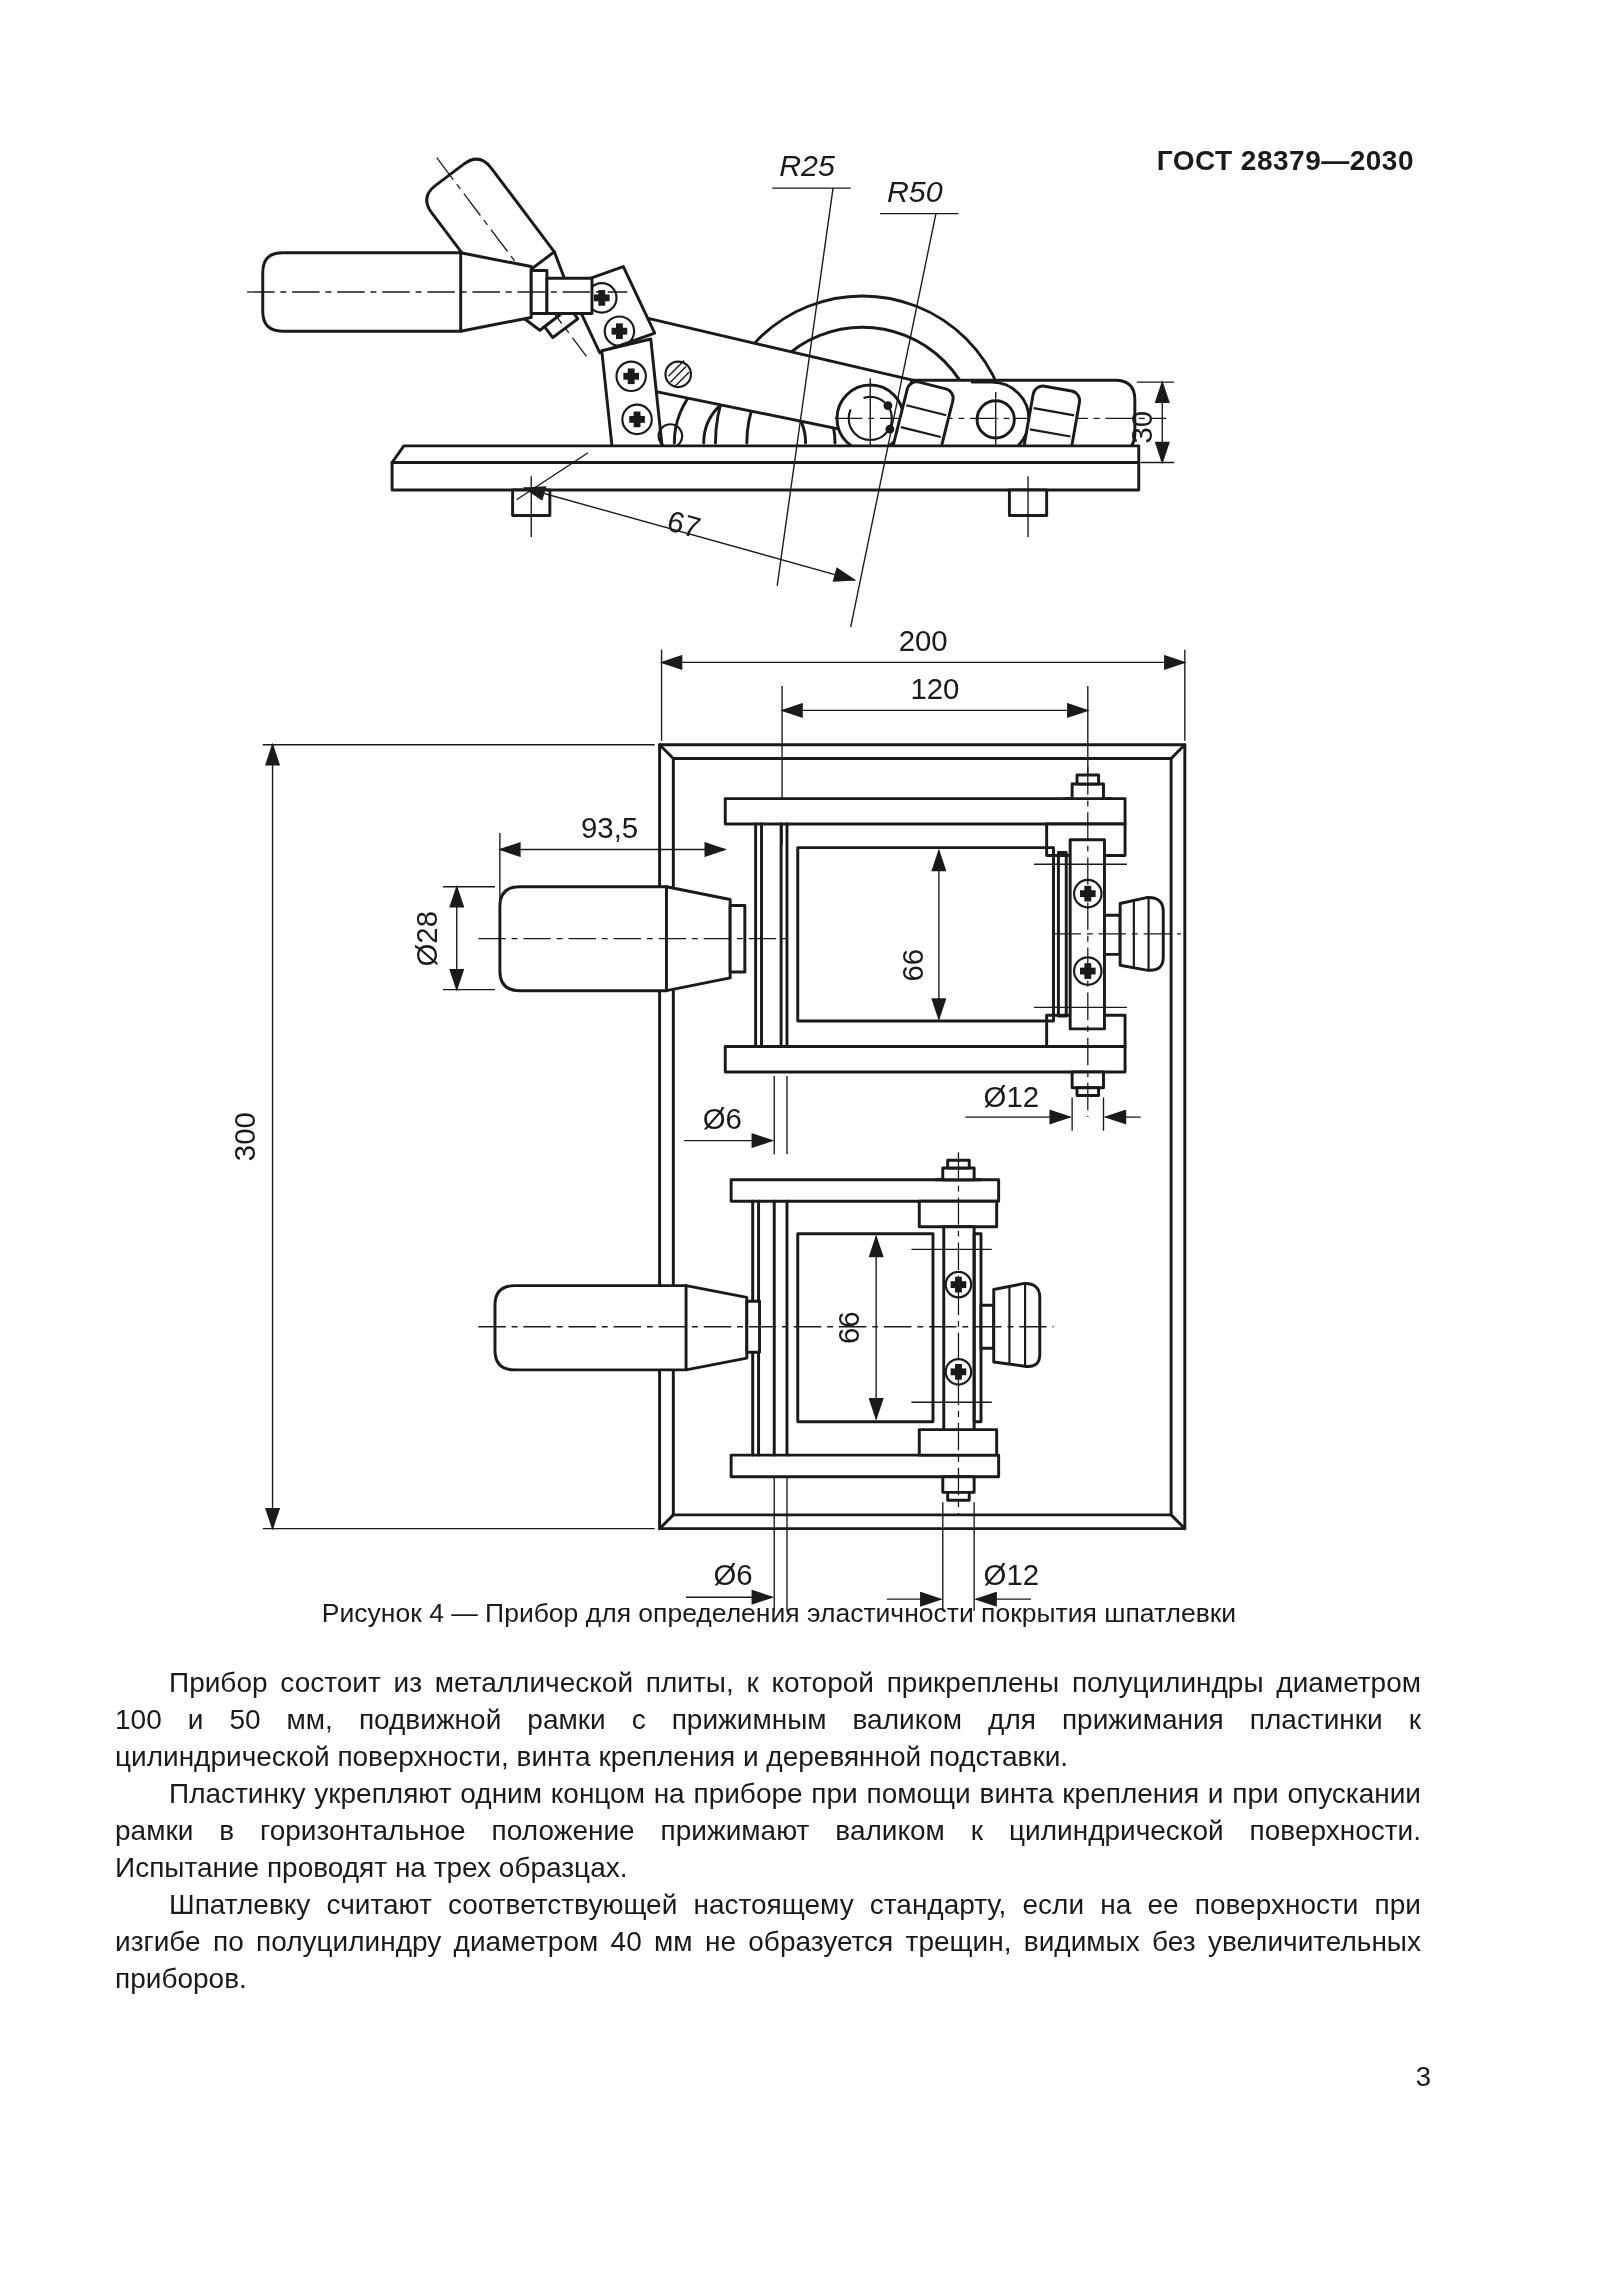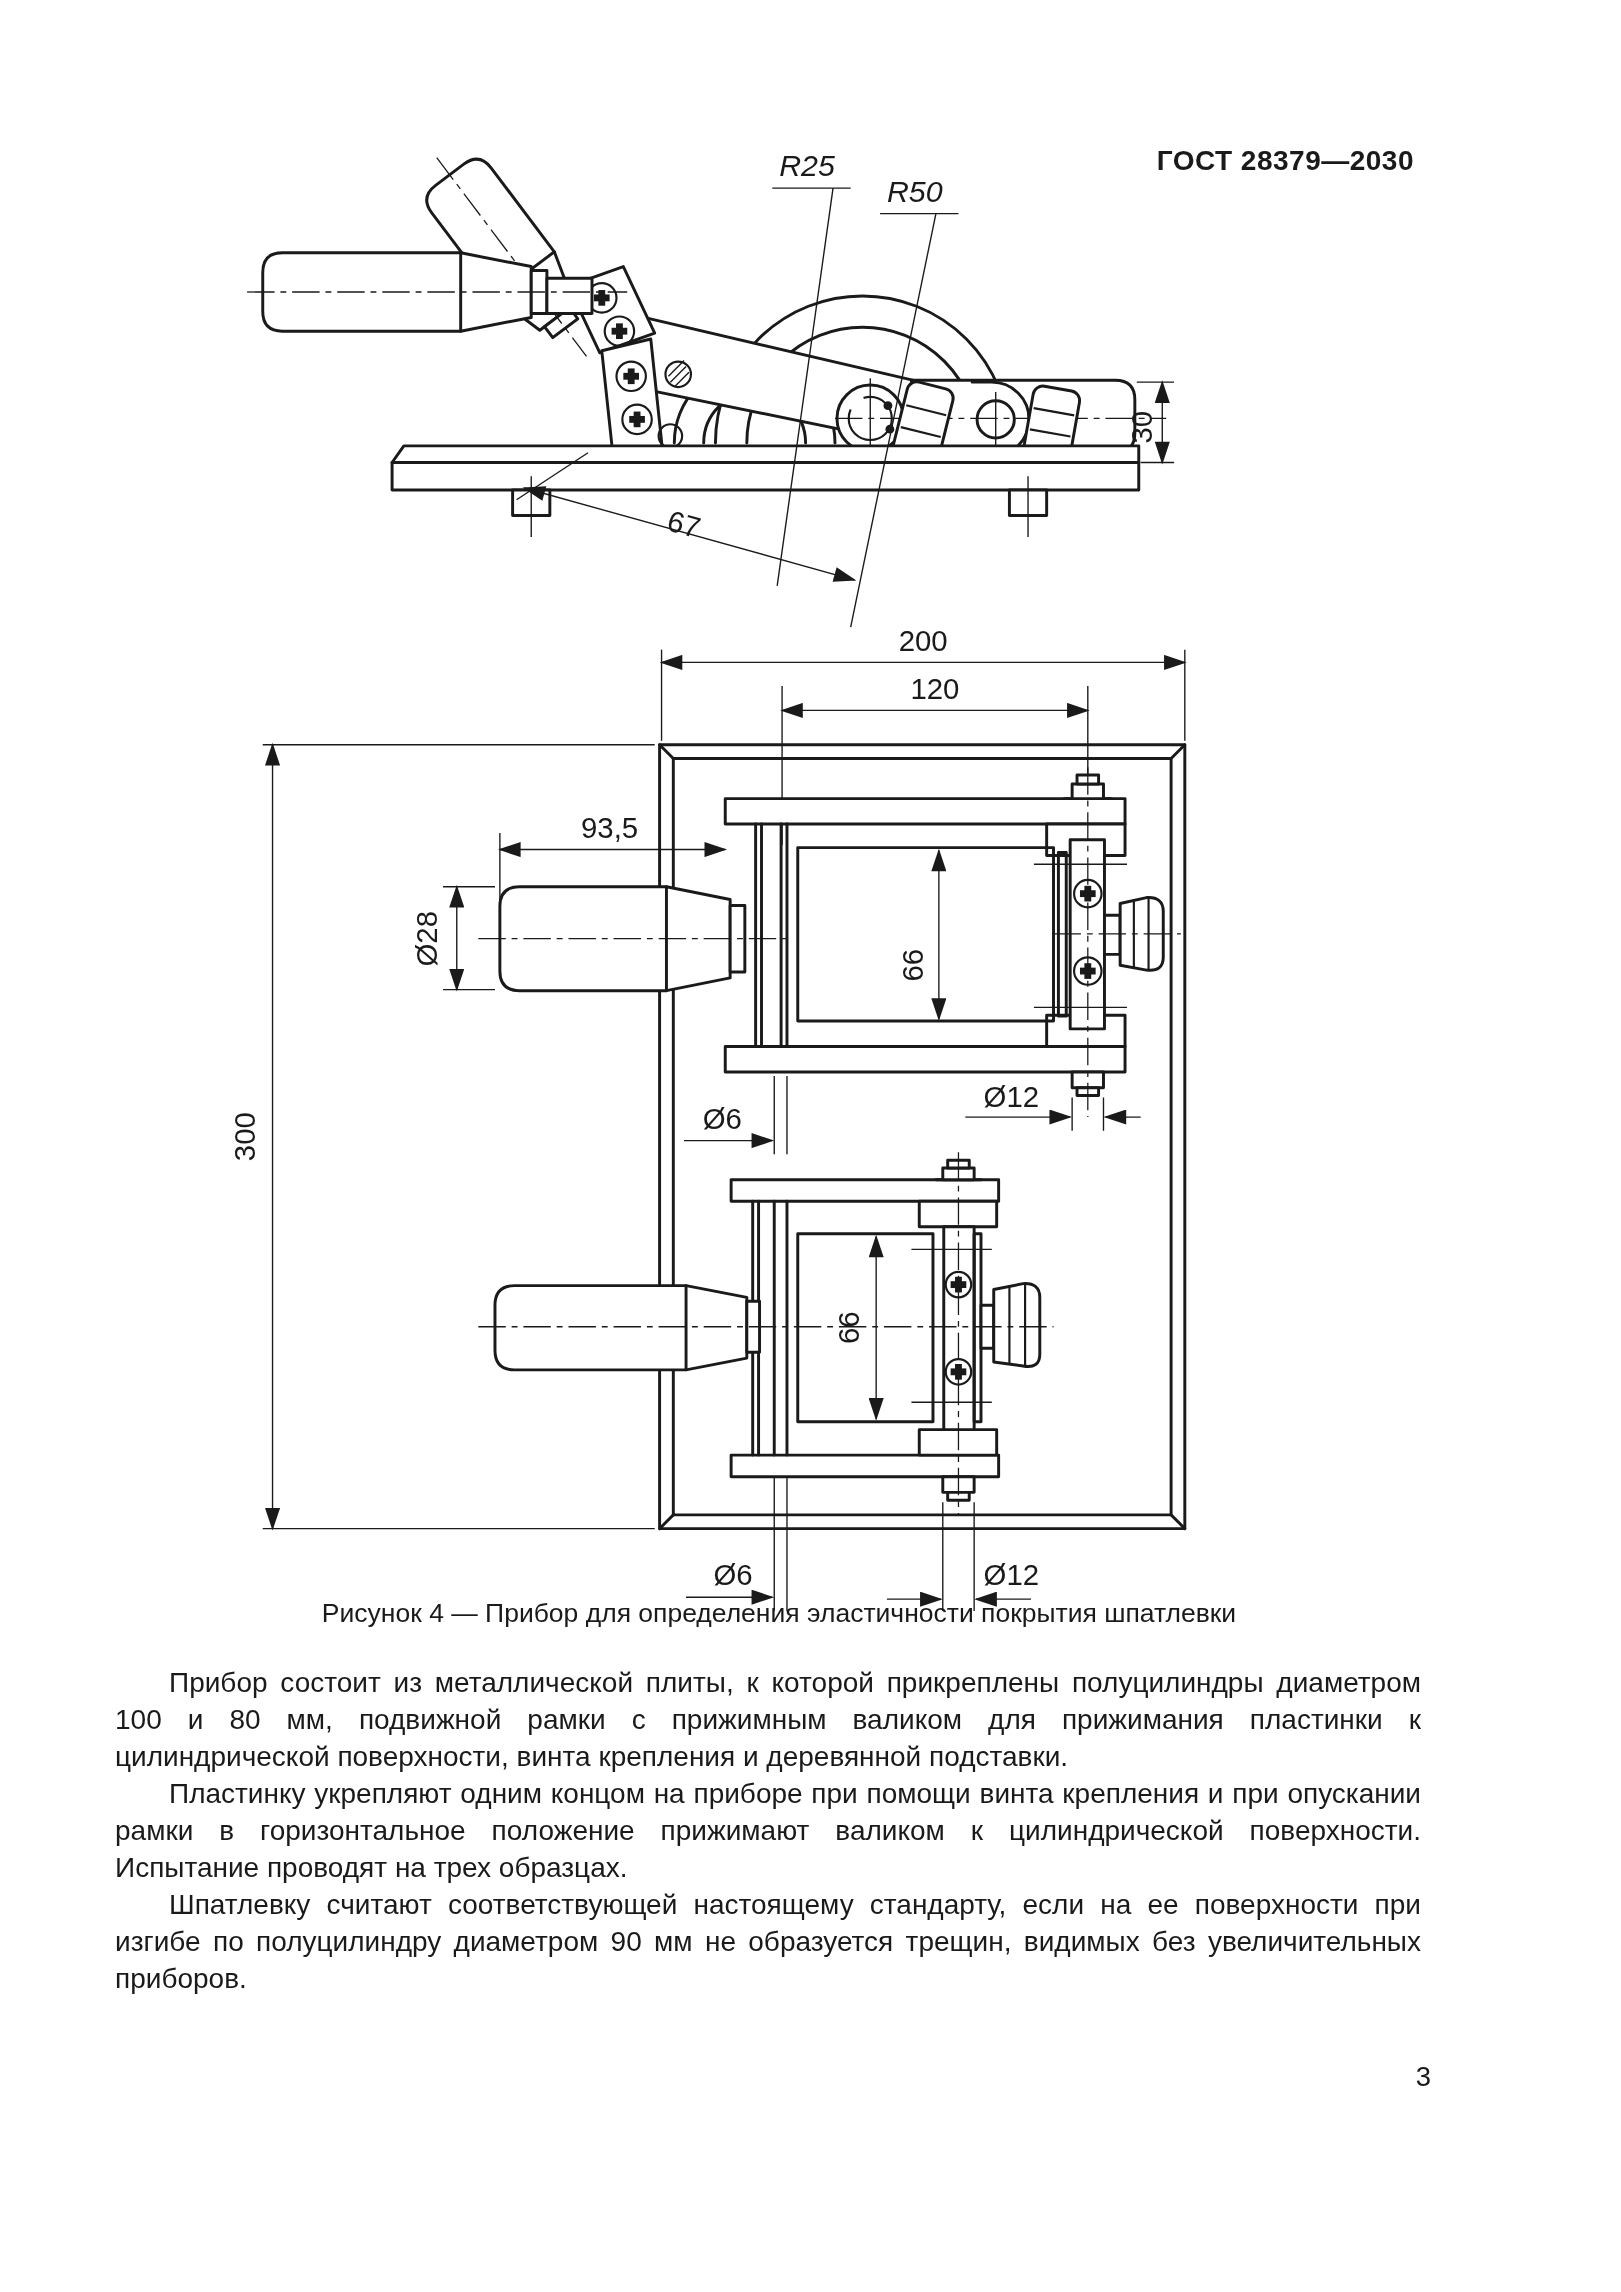--- a/index.html
+++ b/index.html
@@ -304,21 +304,21 @@
       <line class="tn" x1="994" y1="1533" x2="994" y2="1644"></line>
       <line class="tn" x1="905" y1="1632" x2="960" y2="1632" marker-end="url(#arr)"></line>
       <line class="tn" x1="996" y1="1632" x2="1052" y2="1632" marker-start="url(#arr)"></line>
       <text class="dim" x="1032" y="1618" text-anchor="middle">Ø12</text>
     </g>
   </svg>
 
   <div class="figure-caption">Рисунок 4 — Прибор для определения эластичности покрытия шпатлевки</div>
 
   <div class="body-text">
-    <p>Прибор состоит из металлической плиты, к которой прикреплены полуцилиндры диаметром 100 и 80 мм, подвижной рамки с прижимным валиком для прижимания пластинки к цилиндрической поверхности, винта крепления и деревянной подставки.</p>
+    <p>Прибор состоит из металлической плиты, к которой прикреплены полуцилиндры диаметром 100 и 50 мм, подвижной рамки с прижимным валиком для прижимания пластинки к цилиндрической поверхности, винта крепления и деревянной подставки.</p>
     <p>Пластинку укрепляют одним концом на приборе при помощи винта крепления и при опускании рамки в горизонтальное положение прижимают валиком к цилиндрической поверхности. Испытание проводят на трех образцах.</p>
-    <p>Шпатлевку считают соответствующей настоящему стандарту, если на ее поверхности при изгибе по полуцилиндру диаметром 90 мм не образуется трещин, видимых без увеличительных приборов.</p>
+    <p>Шпатлевку считают соответствующей настоящему стандарту, если на ее поверхности при изгибе по полуцилиндру диаметром 40 мм не образуется трещин, видимых без увеличительных приборов.</p>
   </div>
 
   <div class="page-number">3</div>
 
 </div>
 
 
 </body></html>

